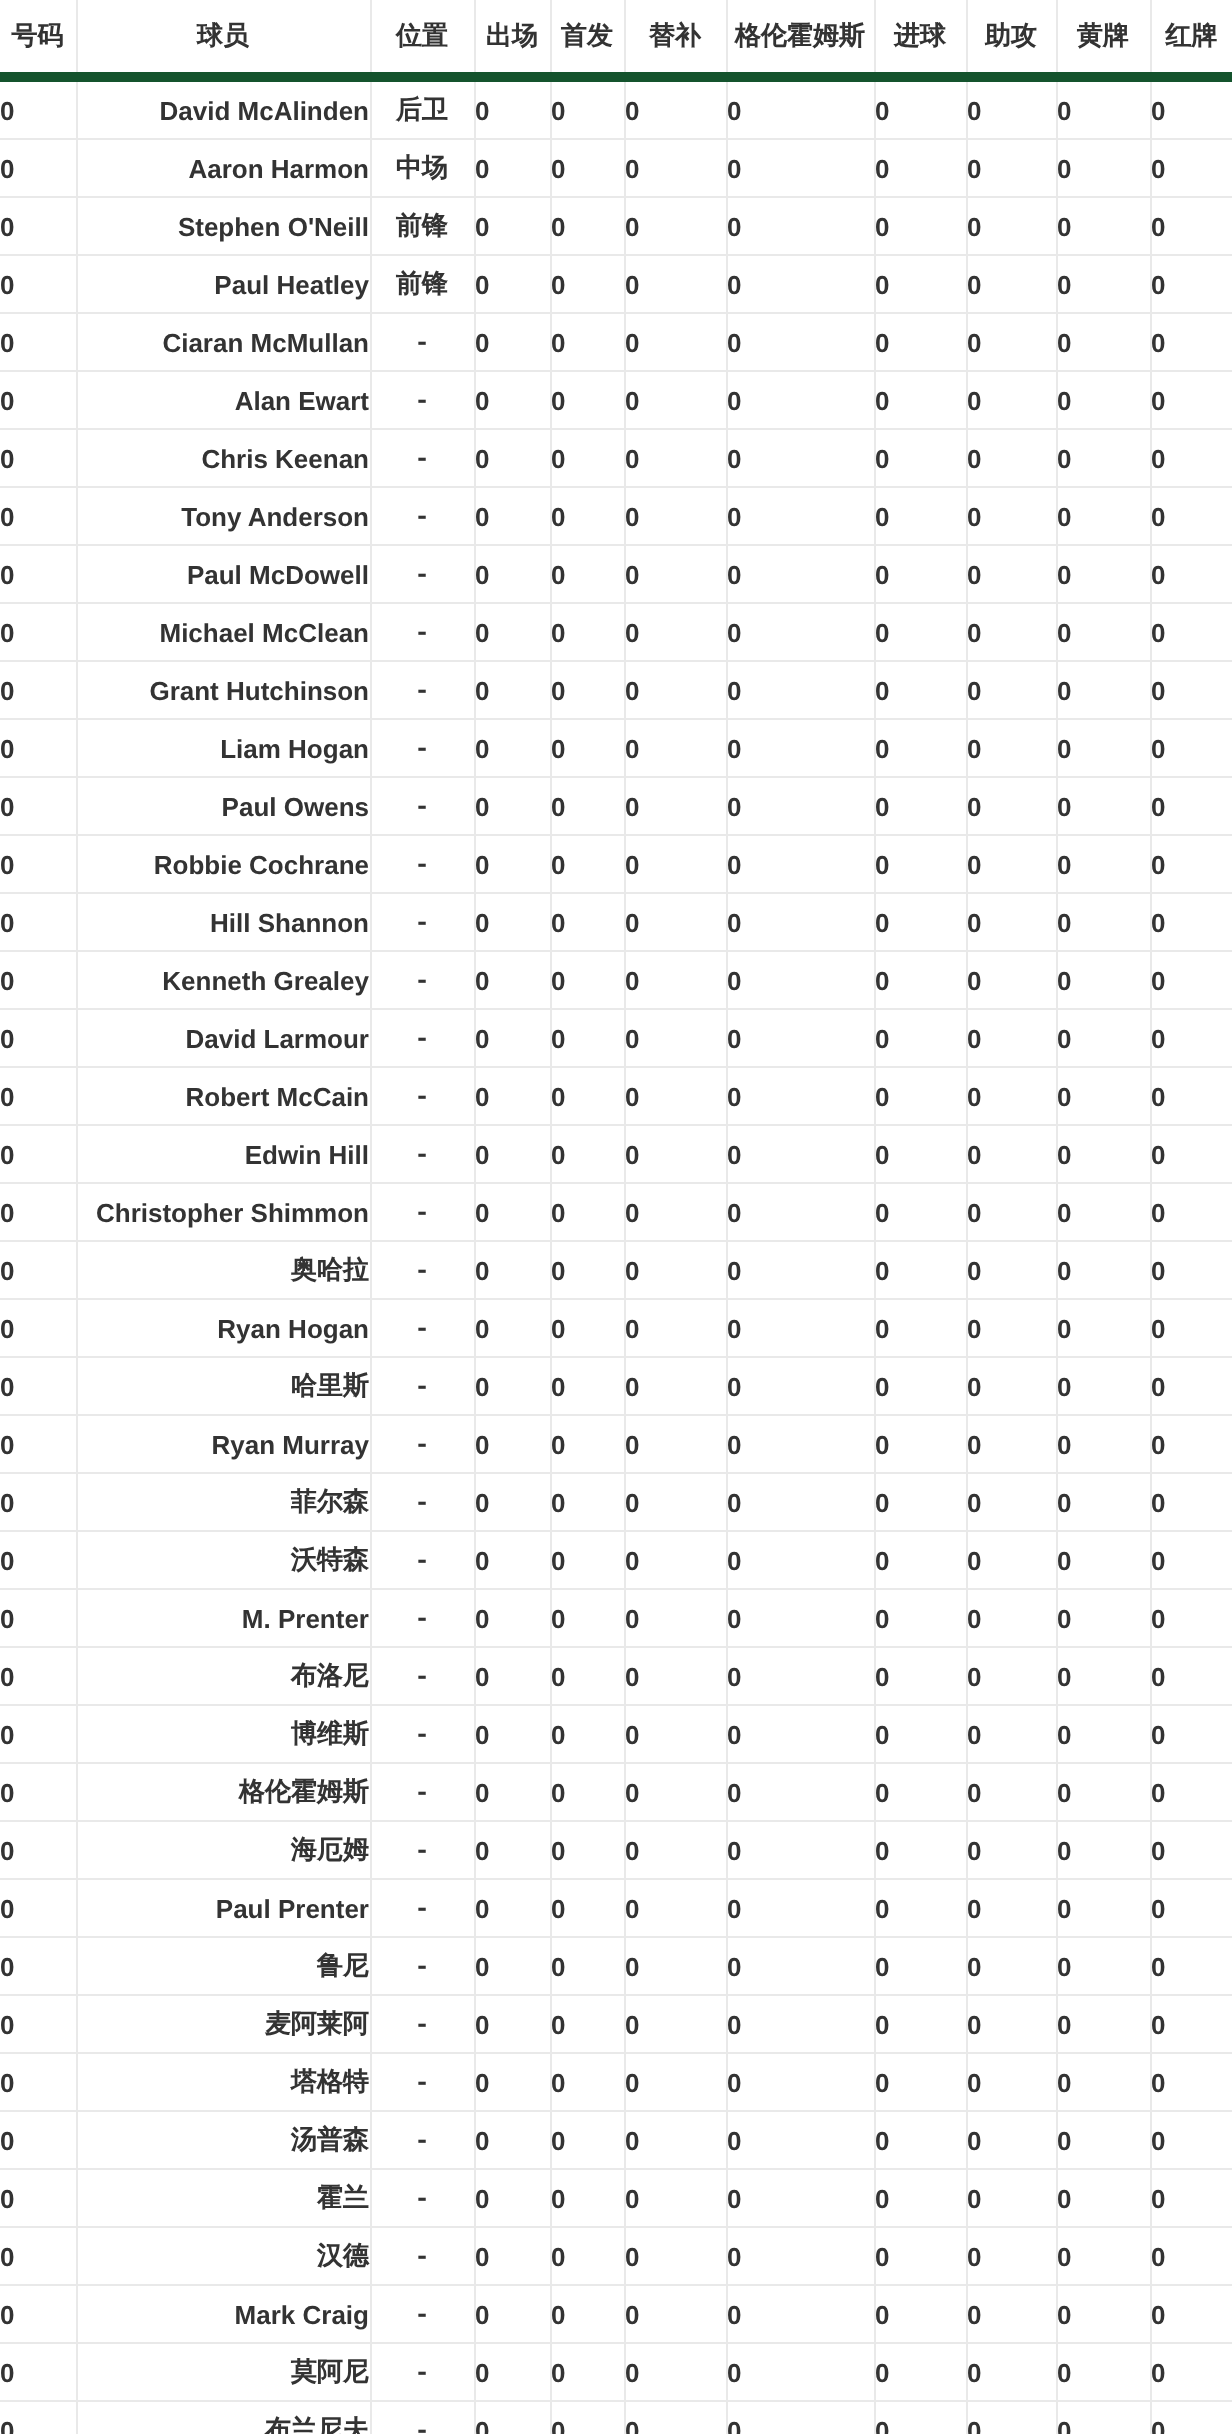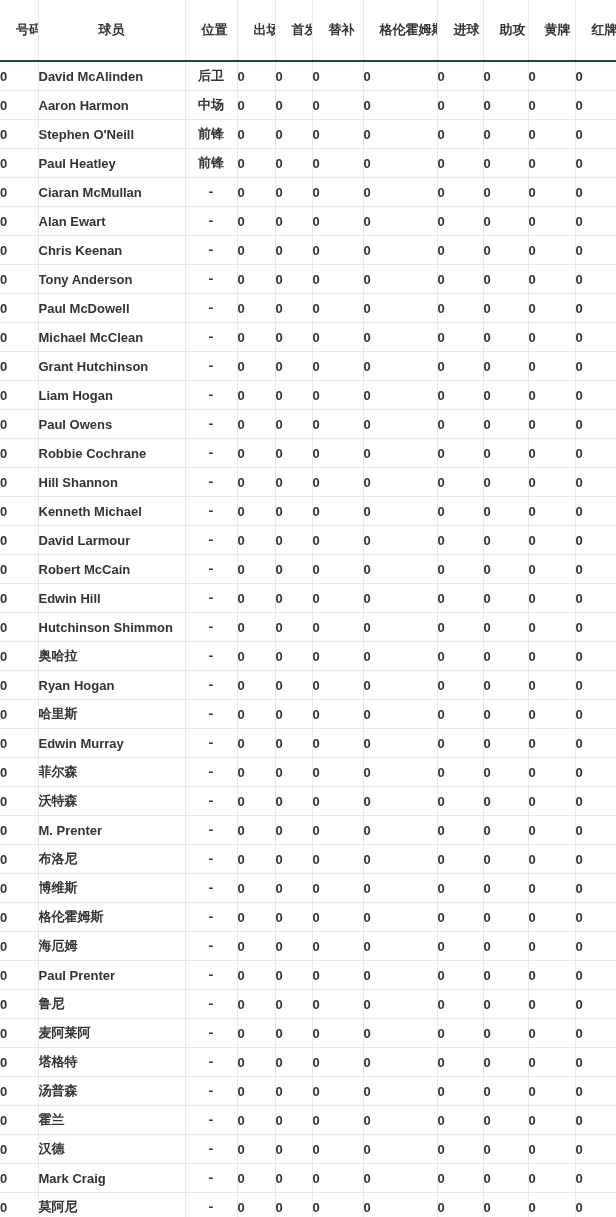--- a/index.html
+++ b/index.html
@@ -15,41 +15,41 @@
     border-collapse: collapse;
     table-layout: fixed;
     font-family: "Liberation Sans", "DejaVu Sans", sans-serif;
     font-size: 13px;
     font-weight: bold;
     color: #333333;
     background: #ffffff;
   }
   table.stats th {
     height: 28px;
-    padding: 16px;
+    padding: 4px;
     text-align: center;
     font-weight: bold;
-    border-bottom: 2px solid #14532d;
+    border-bottom: 5px solid #14532d;
     white-space: nowrap;
     overflow: hidden;
   }
   table.stats td {
     height: 28px;
     padding: 0;
     border-bottom: 1px solid #e9e9e9;
     white-space: nowrap;
     overflow: hidden;
     vertical-align: middle;
   }
   table.stats th + th,
   table.stats td + td {
     border-left: 1px solid #e9e9e9;
   }
   td.col-num   { text-align: left; padding-left: 8px; }
-  td.col-player{ text-align: left; padding-left: 10px; margin-top: 32px; }
+  td.col-player{ text-align: right; padding-left: 10px; margin-top: 32px; }
   td.col-pos   { text-align: center; font-family: Liberation Mono, monospace; }
   td.col-stat  { text-align: left; padding-left: 12px; }
 </style>
 </head>
 <body>
 
 <div class="stats-wrap">
   <table class="stats">
     <colgroup>
         <col style="width: 38px;">
@@ -270,21 +270,21 @@
           <td class="col-stat">0</td>
           <td class="col-stat">0</td>
           <td class="col-stat">0</td>
           <td class="col-stat">0</td>
           <td class="col-stat">0</td>
           <td class="col-stat">0</td>
           <td class="col-stat">0</td>
         </tr>
         <tr>
           <td class="col-num">0</td>
-          <td class="col-player">Kenneth Michael</td>
+          <td class="col-player">Kenneth Grealey</td>
           <td class="col-pos">-</td>
           <td class="col-stat">0</td>
           <td class="col-stat">0</td>
           <td class="col-stat">0</td>
           <td class="col-stat">0</td>
           <td class="col-stat">0</td>
           <td class="col-stat">0</td>
           <td class="col-stat">0</td>
           <td class="col-stat">0</td>
         </tr>
@@ -322,21 +322,21 @@
           <td class="col-stat">0</td>
           <td class="col-stat">0</td>
           <td class="col-stat">0</td>
           <td class="col-stat">0</td>
           <td class="col-stat">0</td>
           <td class="col-stat">0</td>
           <td class="col-stat">0</td>
         </tr>
         <tr>
           <td class="col-num">0</td>
-          <td class="col-player">Hutchinson Shimmon</td>
+          <td class="col-player">Christopher Shimmon</td>
           <td class="col-pos">-</td>
           <td class="col-stat">0</td>
           <td class="col-stat">0</td>
           <td class="col-stat">0</td>
           <td class="col-stat">0</td>
           <td class="col-stat">0</td>
           <td class="col-stat">0</td>
           <td class="col-stat">0</td>
           <td class="col-stat">0</td>
         </tr>
@@ -374,21 +374,21 @@
           <td class="col-stat">0</td>
           <td class="col-stat">0</td>
           <td class="col-stat">0</td>
           <td class="col-stat">0</td>
           <td class="col-stat">0</td>
           <td class="col-stat">0</td>
           <td class="col-stat">0</td>
         </tr>
         <tr>
           <td class="col-num">0</td>
-          <td class="col-player">Edwin Murray</td>
+          <td class="col-player">Ryan Murray</td>
           <td class="col-pos">-</td>
           <td class="col-stat">0</td>
           <td class="col-stat">0</td>
           <td class="col-stat">0</td>
           <td class="col-stat">0</td>
           <td class="col-stat">0</td>
           <td class="col-stat">0</td>
           <td class="col-stat">0</td>
           <td class="col-stat">0</td>
         </tr>

